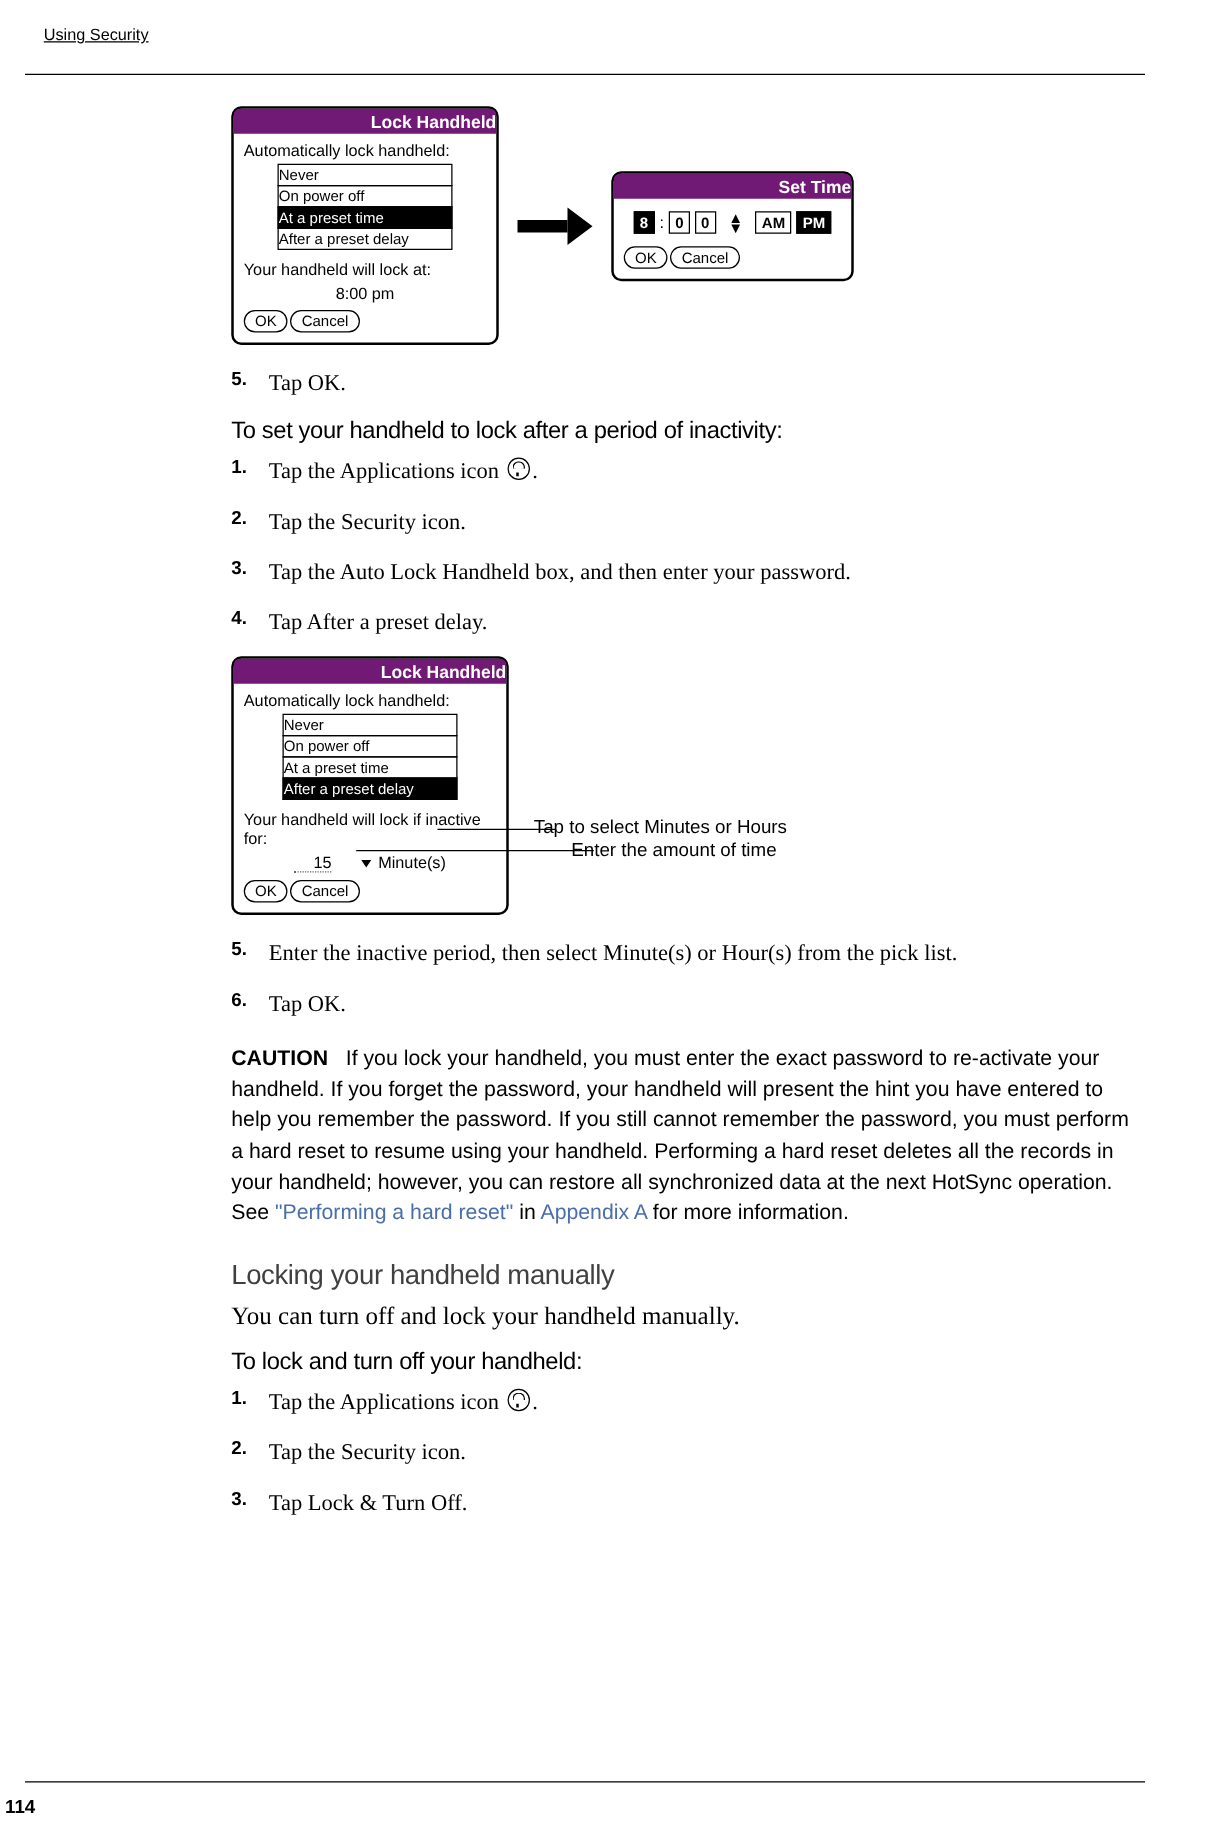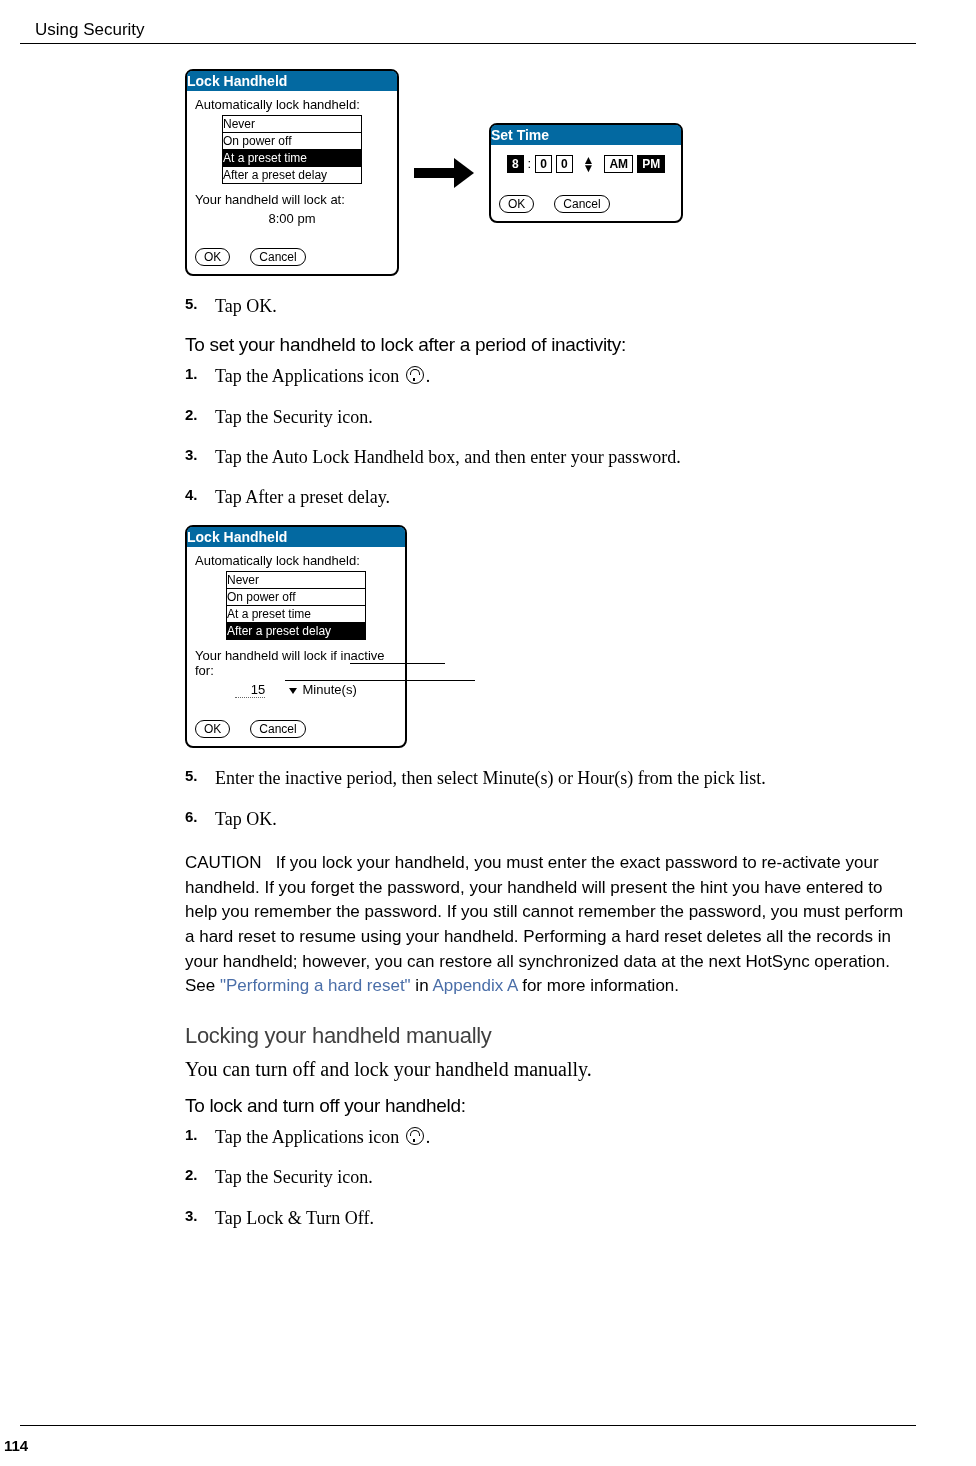--- a/index.html
+++ b/index.html
@@ -10,25 +10,26 @@
     background: #fff;
     color: #000;
   }
   .page {
     padding: 20px 60px 20px 20px;
     position: relative;
     height: 1426px;
   }
   .header {
     font-family: Arial, Helvetica, sans-serif;
-    font-size: 17px;
+    font-size: 13px;
     padding-left: 15px;
-    padding-bottom: 3px;
+    padding-bottom: 24px;
     border-bottom: 1px solid #000;
     margin-bottom: 25px;
+    text-decoration: underline;
   }
   .content {
     margin-left: 165px;
     width: 720px;
   }
   .figure-row {
     display: flex;
     align-items: center;
     gap: 15px;
     margin-bottom: 18px;
@@ -36,24 +37,24 @@
   .palm-dialog {
     border: 2px solid #000;
     border-radius: 8px;
     background: #fff;
     font-family: Arial, Helvetica, sans-serif;
     font-size: 13px;
     padding: 0;
     display: inline-block;
   }
   .palm-title {
-    background: #0369a1;
+    background: #701a75;
     color: #fff;
     font-weight: bold;
-    text-align: left;
+    text-align: right;
     padding: 2px 0;
     border-radius: 5px 5px 0 0;
     font-size: 14px;
   }
   .palm-body {
     padding: 6px 8px 8px 8px;
   }
   .palm-select {
     margin: 4px auto 8px auto;
     width: 140px;
@@ -63,22 +64,22 @@
     font-size: 12px;
     line-height: 16px;
     margin-top: -1px;
   }
   .palm-option.selected {
     background: #000;
     color: #fff;
   }
   .palm-buttons {
     display: flex;
-    gap: 20px;
-    margin-top: 22px;
+    gap: 2px;
+    margin-top: 6px;
   }
   .palm-btn {
     border: 1px solid #000;
     border-radius: 10px;
     padding: 0px 8px;
     font-size: 12px;
     line-height: 16px;
     display: inline-block;
   }
   .arrow-right {
@@ -172,21 +173,21 @@
     margin-bottom: 8px;
   }
   .caution-block {
     font-family: Arial, Helvetica, sans-serif;
     font-size: 17px;
     line-height: 1.45;
     margin-top: 20px;
     margin-bottom: 10px;
   }
   .caution-label {
-    font-weight: normal;
+    font-weight: bold;
   }
   .link {
     color: #4a6ea8;
   }
   .app-icon {
     display: inline-block;
     width: 16px;
     height: 16px;
     border: 1.5px solid #000;
     border-radius: 50%;
@@ -362,20 +363,24 @@
           <div class="palm-buttons">
             <span class="palm-btn">OK</span>
             <span class="palm-btn">Cancel</span>
           </div>
         </div>
       </div>
 
       <div class="callout-hline" style="left:165px;top:138px;width:95px"></div>
       <div class="callout-hline" style="left:100px;top:155px;width:190px"></div>
 
+      <div class="callout-labels">
+        <div style="margin-top:128px">Tap to select Minutes or Hours</div>
+        <div style="margin-top:2px;margin-left:30px">Enter the amount of time</div>
+      </div>
     </div>
 
     <div class="step">
       <span class="step-num">5.</span>
       <span>Enter the inactive period, then select Minute(s) or Hour(s) from the pick list.</span>
     </div>
     <div class="step">
       <span class="step-num">6.</span>
       <span>Tap OK.</span>
     </div>

